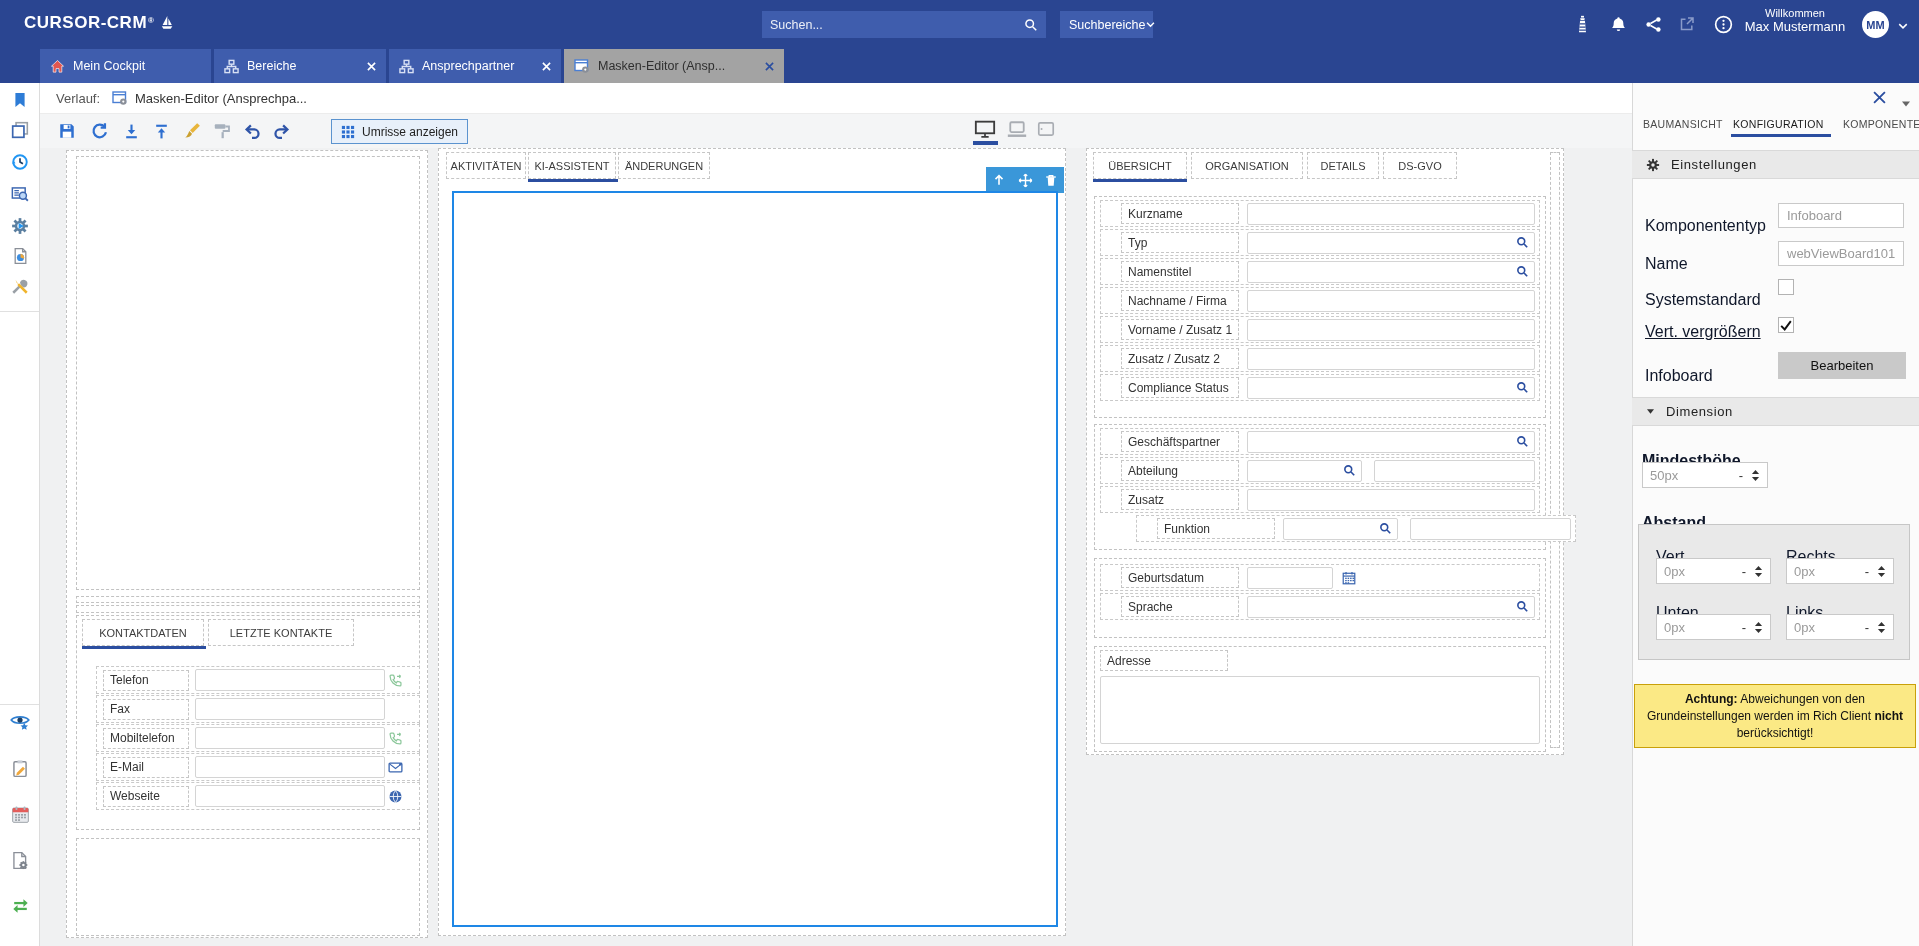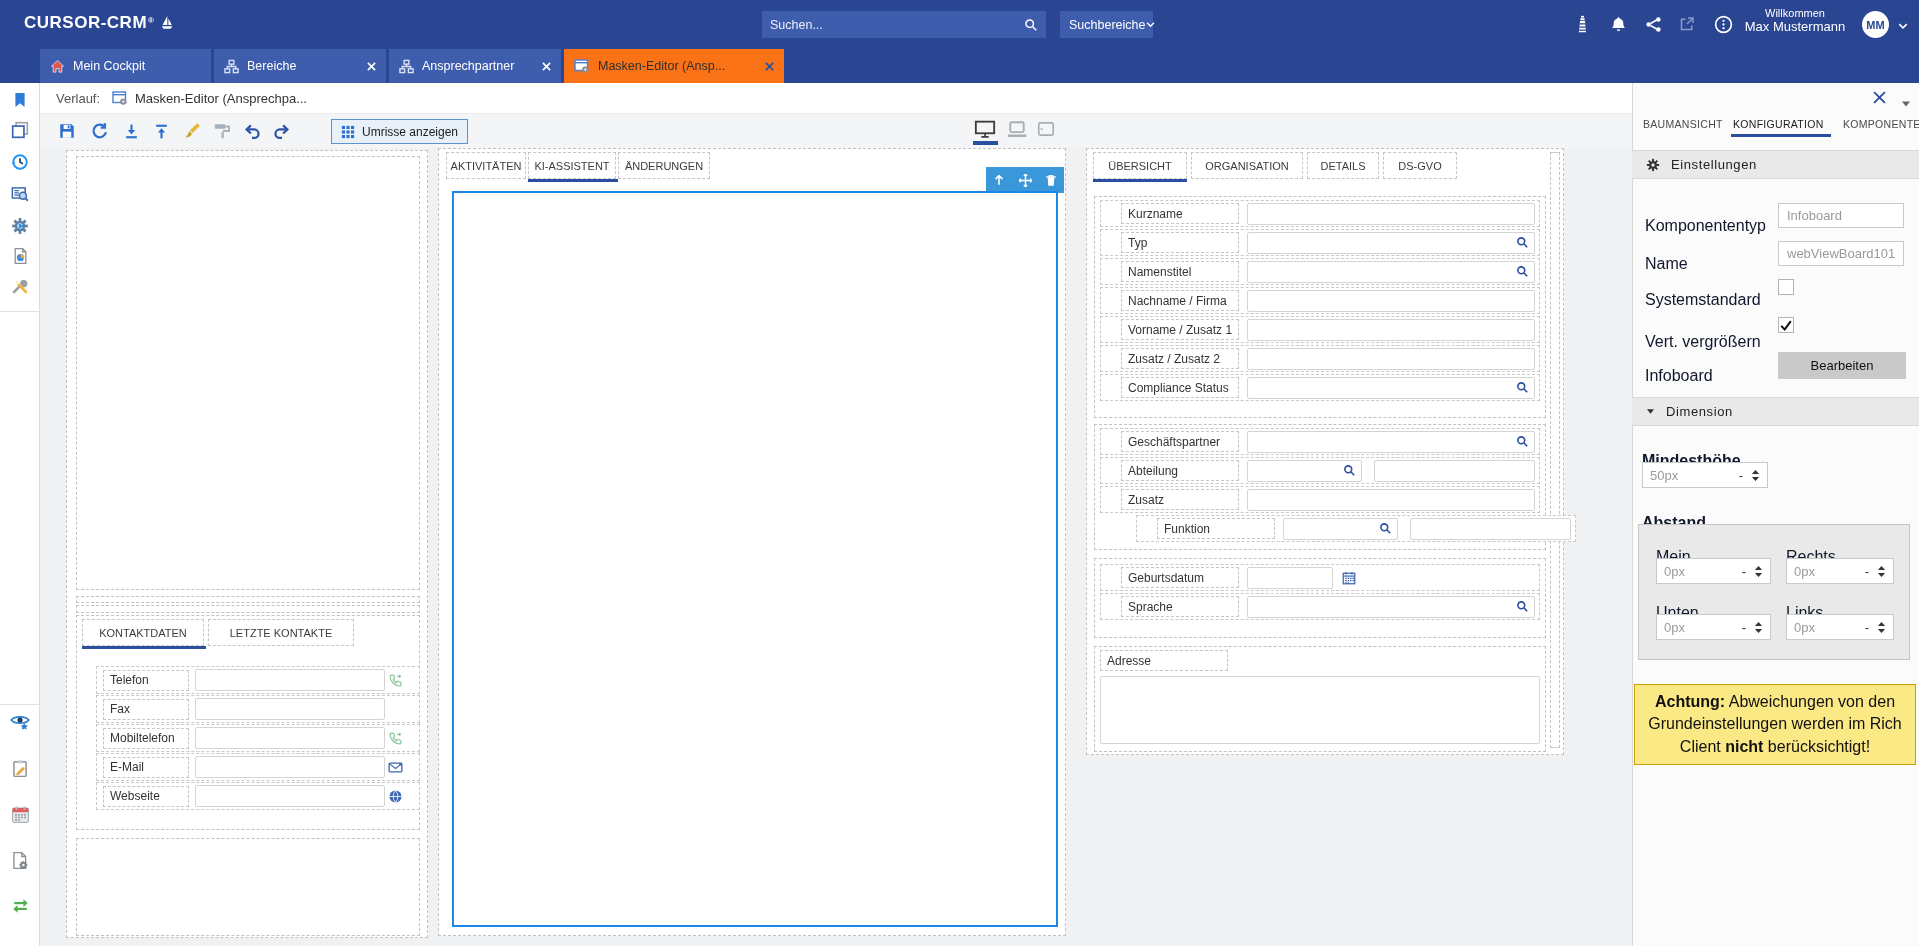--- a/index.html
+++ b/index.html
@@ -19,21 +19,21 @@
   .hctl input::placeholder { color:rgba(255,255,255,.9); }
   .hicon { position:absolute; top:12px; width:24px; height:24px; display:flex; align-items:center; justify-content:center; cursor:pointer; }
   .welcome { position:absolute; left:1735px; top:7px; width:120px; text-align:center; color:#fff; }
   .welcome .l1 { font-size:11px; }
   .welcome .l2 { font-size:13px; }
   .avatar { position:absolute; left:1862px; top:11px; width:27px; height:27px; border-radius:50%; background:#fff; color:#2a4591; font-weight:bold; font-size:11px; display:flex; align-items:center; justify-content:center; }
 
   
   .tabbar { position:absolute; left:0; top:49px; width:1919px; height:34px; background:#2a4591; }
   .mtab { position:absolute; top:0; height:34px; background:#3f5dad; color:#fff; display:flex; align-items:center; gap:8px; padding:0 10px; font-size:12.5px; cursor:pointer; }
-  .mtab.active { background:#f97316; color:#2f2f2f; }
+  .mtab.active { background:#a3a3a3; color:#2f2f2f; }
   .mtab .x { margin-left:auto; display:flex; align-items:center; }
 
   
   .histbar { position:absolute; left:40px; top:83px; width:1592px; height:31px; background:#fff; border-bottom:1px solid #ececec; }
   .toolbar { position:absolute; left:40px; top:114px; width:1592px; height:34px; background:#f4f5f6; }
   .tbtn { position:absolute; top:5px; width:24px; height:24px; display:flex; align-items:center; justify-content:center; cursor:pointer; }
   .outline-btn { position:absolute; left:291px; top:5px; height:25px; padding:0 9px; background:#e8f0fa; border:1px solid #5b93cf; display:flex; align-items:center; gap:7px; font-size:12px; color:#222; cursor:pointer; }
 
   
   .sidebar { position:absolute; left:0; top:83px; width:40px; height:863px; background:#fff; border-right:1px solid #dcdcdc; }
@@ -57,21 +57,21 @@
   .ctab { position:absolute; top:118px; font-size:10.5px; color:#4a4a4a; letter-spacing:.3px; cursor:pointer; }
   .ctab.active { color:#1a1a1a; }
   .sect { position:absolute; left:1632px; width:287px; height:29px; background:#e9e9e9; border-top:1px solid #d9d9d9; border-bottom:1px solid #d9d9d9; display:flex; align-items:center; gap:11px; padding-left:14px; font-size:13px; letter-spacing:.6px; color:#222; cursor:pointer; }
   .clabel { position:absolute; font-size:16px; color:#0f172a;margin-top:8px; }
   .cinput { position:absolute; height:25px; border:1px solid #c9c9c9; background:#fff; color:#9a9a9a; font-size:13px; display:flex; align-items:center; padding:0 8px; }
   .chk { position:absolute; width:16px; height:16px; border:1px solid #b3b3b3; background:#fff; display:flex; align-items:center; justify-content:center; cursor:pointer; }
   .cbtn { position:absolute; height:27px; background:#c9c9c9; border:none; font-size:13px; color:#111; display:flex; align-items:center; justify-content:center; cursor:pointer; font-family:inherit; }
   .spin { position:absolute; height:26px; border:1px solid #c9c9c9; background:#fff; display:flex; align-items:center; font-size:13px; color:#9a9a9a; padding:0 7px; }
   .spin .dashc { margin-left:auto; color:#333; }
   .spin .arr { margin-left:8px; display:flex; align-items:center; cursor:pointer; }
-  .warn { position:absolute; left:1634px; top:684px; width:282px; background:#fbe985; border:1px solid #c9a00a; font-size:16px; color:#111; text-align:center; line-height:1.4; padding:6px 8px; }
+  .warn { position:absolute; left:1634px; top:684px; width:282px; background:#fbe985; border:1px solid #c9a00a; font-size:12px; color:#111; text-align:center; line-height:1.4; padding:6px 8px; }
   .lookupico { color:#2b4ea0; display:flex; align-items:center; }
 </style>
 </head>
 <body>
 
 <div class="app">
 
   <div class="topbar">
     <div class="logo">
       <span>CURSOR-CRM</span>
@@ -777,21 +777,21 @@
     </div>
 
   <span class="clabel" style="left:1645px; top:247px;">Name</span>
   <div class="cinput" style="left:1778px; top:241px; width:126px;">
       <span>webViewBoard101</span>
     </div>
 
   <span class="clabel" style="left:1645px; top:283px;">Systemstandard</span>
   <div class="chk" style="left:1778px; top:279px;"></div>
 
-  <span class="clabel" style="left:1645px; top:325px;">Vert. vergrößern</span>
+  <span class="clabel" style="left:1645px; top:315px;text-decoration:underline;">Vert. vergrößern</span>
   <div class="chk" style="left:1778px; top:317px;">
     <svg width="15" height="15" viewBox="0 0 16 16">
         <path d="M2.5 8.5 L6.5 12.5 L13.5 3" fill="none" stroke="#111" stroke-width="2.2"></path>
       </svg>
   </div>
 
   <span class="clabel" style="left:1645px; top:359px;">Infoboard</span>
   <div class="cbtn" style="left:1778px; top:352px; width:128px;">
       <span>Bearbeiten</span>
     </div>
@@ -813,21 +813,21 @@
       <svg width="9" height="13" viewBox="0 0 10 14">
           <path d="M5 1 L9 5.4 H1 Z" fill="#333"></path>
           <path d="M5 13 L1 8.6 H9 Z" fill="#333"></path>
         </svg>
     </span>
   </div>
 
   <span class="clabel" style="left:1642px; top:506px; font-weight:bold;">Abstand</span>
   <div class="abs" style="left:1638px; top:524px; width:272px; height:136px; background:#e9e9e9; border:1px solid #c6c6c6;"></div>
 
-  <span class="clabel" style="left:1656px; top:540px;">Mein</span>
+  <span class="clabel" style="left:1656px; top:540px;">Vert</span>
   <div class="spin" style="left:1656px; top:558px; width:115px;">
     <span>0px</span>
     <span class="dashc">-</span>
     <span class="arr">
         <svg width="9" height="13" viewBox="0 0 10 14">
           <path d="M5 1 L9 5.4 H1 Z" fill="#333"></path>
           <path d="M5 13 L1 8.6 H9 Z" fill="#333"></path>
         </svg>
       </span>
   </div>

